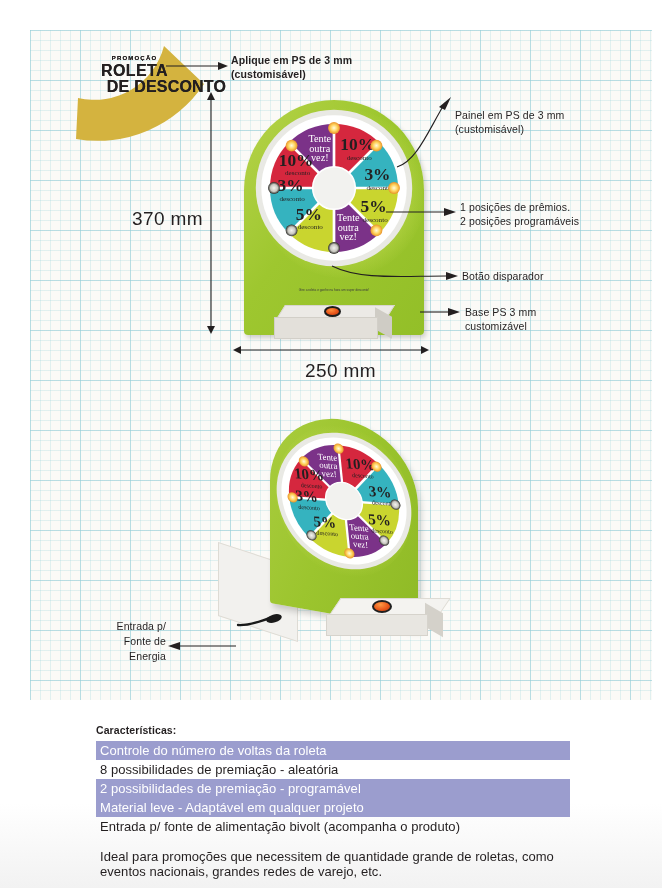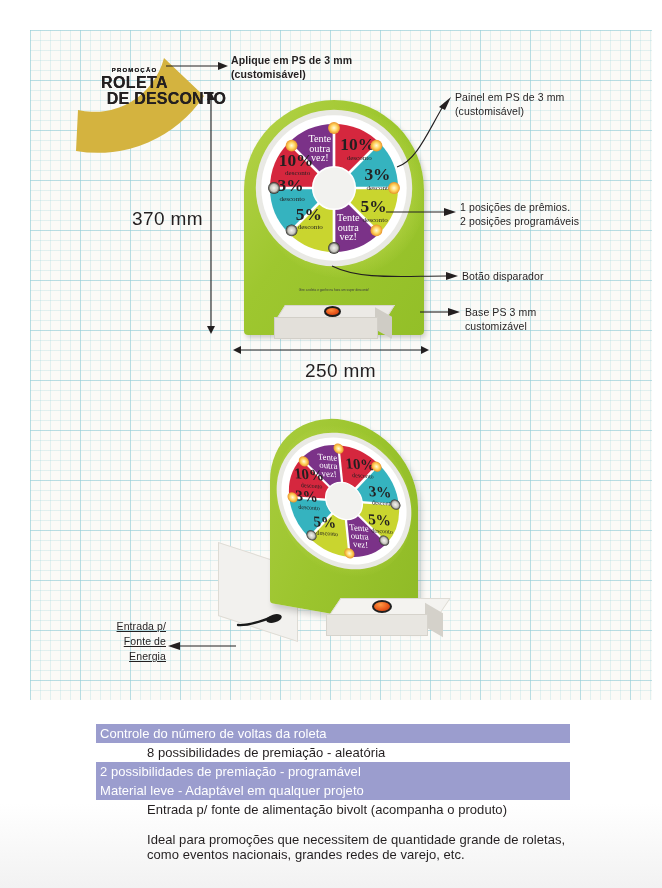--- a/index.html
+++ b/index.html
@@ -25,21 +25,21 @@
     background:linear-gradient(to bottom,#ffffff 0%,#ffffff 55%,#f2f2f2 100%);
   }
 
   
   .ann{position:absolute;font-size:10.5px;color:#231f20;line-height:14px;letter-spacing:.1px;}
   .dim{position:absolute;font-size:19px;color:#231f20;letter-spacing:.4px;}
   .ln{position:absolute;background:#231f20;}
   svg{display:block;overflow:visible;}
 
   
-  #fan{position:absolute;left:62px;top:56px;width:145px;height:98px;}
+  #fan{position:absolute;left:62px;top:44px;width:145px;height:98px;}
   .fan-txt{position:absolute;width:100%;text-align:center;color:#231f20;font-weight:bold;
            text-shadow:0 0 0 #231f20;}
   #fan-promo{top:11px;font-size:6px;letter-spacing:1.2px;}
   #fan-l1{top:18px;font-size:16px;letter-spacing:.4px;}
   #fan-l2{top:34px;font-size:16px;letter-spacing:.2px;padding-left:32px;}
 
   
   #unit1{position:absolute;left:236px;top:100px;width:196px;height:245px;}
   .board{
     position:absolute;left:8px;top:0;width:180px;height:235px;
@@ -96,21 +96,21 @@
   .a-btn{position:absolute;left:46px;top:2px;width:20px;height:13px;border-radius:50%;
          background:radial-gradient(ellipse at 40% 30%,#ff9a45 0%,#ea5a1c 55%,#b23a10 100%);
          border:2px solid #1f1f1f;box-sizing:border-box;}
   .cord{position:absolute;left:18px;top:196px;width:46px;height:12px;}
 
   
   #chars{position:absolute;left:96px;top:724px;width:474px;}
   #chars-title{font-size:10.5px;font-weight:bold;color:#231f20;margin-bottom:5px;letter-spacing:.1px;}
   .row{font-size:13px;line-height:15px;color:#231f20;padding:2px 4px;letter-spacing:.05px;}
   .row.hl{background:#9b9dce;color:#ffffff;}
-  .row.plain{background:transparent;margin-left:47px;}
+  .row.plain{background:transparent;}
   .row.last{padding-top:14px;line-height:14.5px;}
 </style>
 </head>
 <body>
 
 <div id="paper"></div>
 <div id="paperfade"></div>
 
 <div id="fan">
   <svg width="145" height="98" viewBox="0 0 145 98">
@@ -229,21 +229,21 @@
     <div class="base-side"></div>
     <div class="base-front"></div>
     <div class="btn-red"></div>
   </div>
 </div>
 
 <svg style="position:absolute;left:395px;top:95px;width:60px;height:75px;">
   <path d="M2 72 C 22 66, 34 34, 50 8" stroke="#231f20" stroke-width="1.1" fill="none"></path>
   <polygon points="44,12 56,2 50,15" fill="#231f20"></polygon>
 </svg>
-<div class="ann" style="left:455px;top:90px;">
+<div class="ann" style="left:455px;top:108px;">
   <div>Painel em PS de 3 mm</div>
   <div>(customisável)</div>
 </div>
 
 <svg style="position:absolute;left:386px;top:205px;width:70px;height:14px;">
   <line x1="0" y1="7" x2="58" y2="7" stroke="#231f20" stroke-width="1.1"></line>
   <polygon points="58,3 70,7 58,11" fill="#231f20"></polygon>
 </svg>
 <div class="ann" style="left:460px;top:200px;">
   <div>1 posições de prêmios.</div>
@@ -346,27 +346,28 @@
     <div class="a-base-side"></div>
     <div class="a-base-front"></div>
     <div class="a-btn"></div>
   </div>
 </div>
 
 <svg style="position:absolute;left:168px;top:640px;width:68px;height:12px;">
   <line x1="12" y1="6" x2="68" y2="6" stroke="#231f20" stroke-width="1.1"></line>
   <polygon points="12,2 0,6 12,10" fill="#231f20"></polygon>
 </svg>
-<div class="ann" style="left:116px;top:619px;text-align:right;width:50px;line-height:15px;text-decoration:underline;">
+<div class="ann" style="left:116px;top:619px;text-align:right;width:50px;line-height:15px;">
   <div>Entrada p/</div>
   <div>Fonte de</div>
   <div>Energia</div>
 </div>
 
 <div id="chars">
+  <div id="chars-title">Características:</div>
   <div id="chars-rows">
       <div class="row hl">Controle do número de voltas da roleta</div>
       <div class="row plain">8 possibilidades de premiação - aleatória</div>
       <div class="row hl">2 possibilidades de premiação - programável</div>
       <div class="row hl">Material leve - Adaptável em qualquer projeto</div>
       <div class="row plain">Entrada p/ fonte de alimentação bivolt  (acompanha o produto)</div>
       <div class="row plain last">Ideal para promoções que necessitem de quantidade grande de roletas, como eventos nacionais, grandes redes de varejo, etc.</div>
     </div>
 </div>
 

